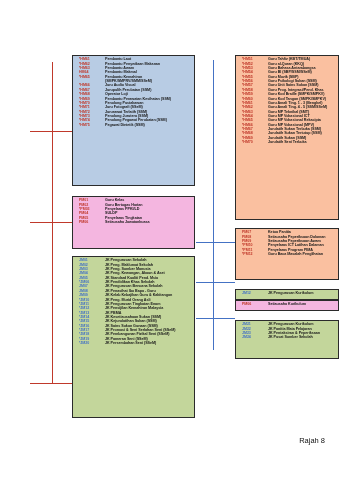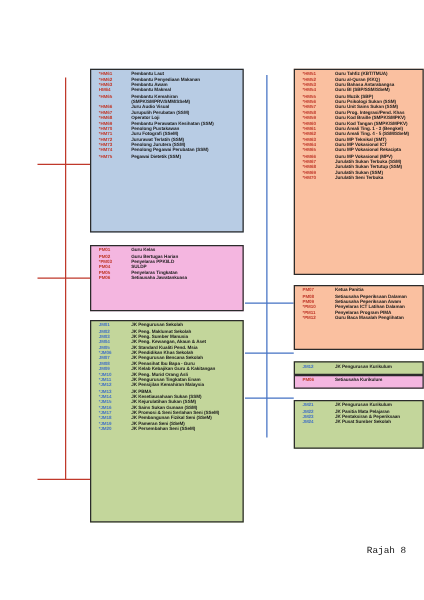--- a/index.html
+++ b/index.html
@@ -52,21 +52,21 @@
     font-weight:bold;
     color:#1a1a1a;
     letter-spacing:-0.04px;
   }
   .row.cont .code{visibility:hidden;}
 
   .caption{
     position:absolute;
     font-size:7.5px;
     color:#111;
-    font-family:Liberation Mono, monospace;
+    font-family:Liberation Sans, sans-serif;
     margin-left:29px;
   }
 </style>
 </head>
 <body>
 
 <div class="canvas">
 
   <div class="line" style="left:52px;top:62px;width:1px;height:322px;"></div>
   <div class="line" style="left:52px;top:131px;width:20px;height:1px;"></div>

